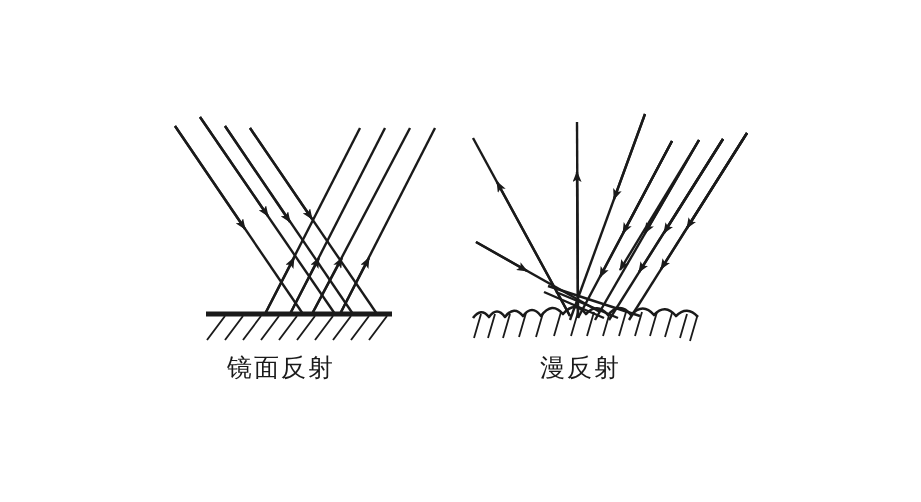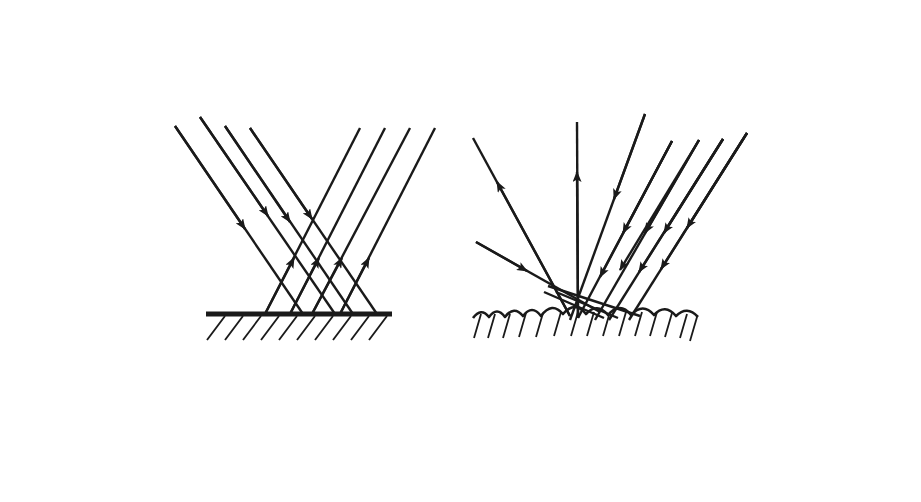--- a/index.html
+++ b/index.html
@@ -148,15 +148,17 @@
         <line x1="626" y1="312" x2="619" y2="336"></line>
         <line x1="642" y1="312" x2="635" y2="336"></line>
         <line x1="657" y1="312" x2="650" y2="336"></line>
         <line x1="672" y1="313" x2="665" y2="337"></line>
         <line x1="687" y1="314" x2="680" y2="338"></line>
         <line x1="697" y1="317" x2="690" y2="341"></line>
       </g>
     </g>
   </svg>
 
+  <div class="caption" id="caption-specular">镜面反射</div>
 
+  <div class="caption" id="caption-diffuse">漫反射</div>
 
 </div>
 
 </body></html>

